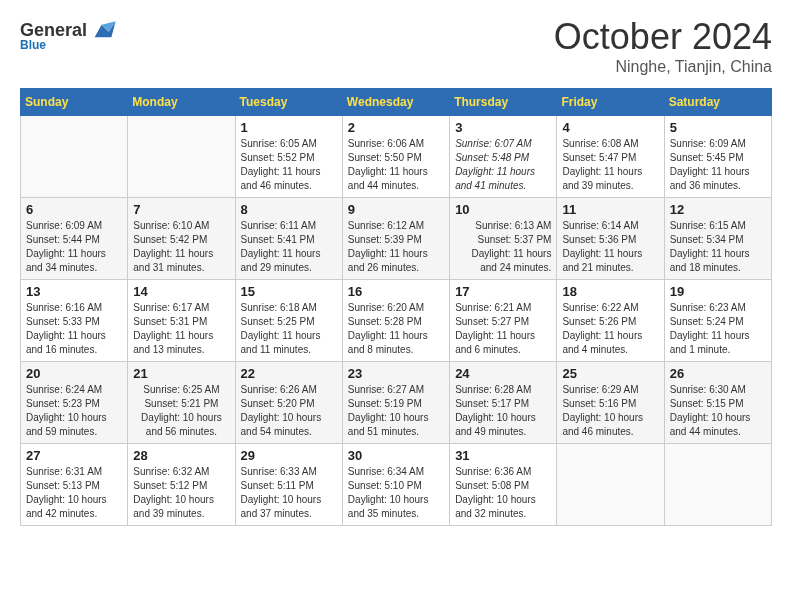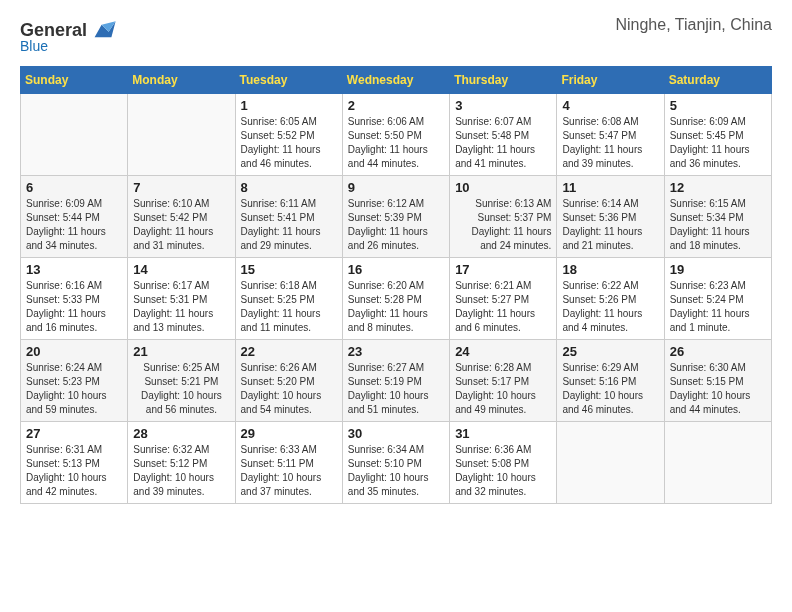--- a/index.html
+++ b/index.html
@@ -19,22 +19,22 @@
     .logo {
       display: flex;
       align-items: center;
     }
     .logo-text-general {
       font-size: 18px;
       font-weight: bold;
       color: #333;
     }
     .logo-text-blue {
-      font-size: 14px;
-      font-weight: normal;
+      font-size: 12px;
+      font-weight: bold;
       color: #1a6fb5;
     }
     .logo-icon {
       width: 28px;
       height: 28px;
       margin-left: 2px;
     }
     .title-area {
       text-align: right;
     }
@@ -99,20 +99,21 @@
         <span class="logo-text-general">General</span>
         <svg class="logo-icon" viewBox="0 0 40 35" xmlns="http://www.w3.org/2000/svg">
           <polygon points="8,28 18,10 28,20 38,5 32,28" fill="#2e6db4"></polygon>
           <polygon points="18,10 28,20 38,5" fill="#5ba3e0"></polygon>
         </svg>
       </div>
       <span class="logo-text-blue" style="margin-top:-6px;">Blue</span>
     </div>
   </div>
   <div class="title-area">
+    <div class="month-title">October 2024</div>
     <div class="location-title">Ninghe, Tianjin, China</div>
   </div>
 </div>
 
 <table>
   <thead>
     <tr id="header-row">
     <th>Sunday</th>
         <th>Monday</th>
         <th>Tuesday</th>
@@ -133,21 +134,21 @@
 Daylight: 11 hours and 46 minutes.</div>
         </td>
         <td>
           <span class="day-number">2</span>
           <div class="day-info" style="white-space: pre-line;">Sunrise: 6:06 AM
 Sunset: 5:50 PM
 Daylight: 11 hours and 44 minutes.</div>
         </td>
         <td>
           <span class="day-number">3</span>
-          <div class="day-info" style="white-space: pre-line;">Sunrise: 6:07 AM
+          <div class="day-info" style="white-space: pre-line; font-style: italic;">Sunrise: 6:07 AM
 Sunset: 5:48 PM
 Daylight: 11 hours and 41 minutes.</div>
         </td>
         <td>
           <span class="day-number">4</span>
           <div class="day-info" style="white-space: pre-line;">Sunrise: 6:08 AM
 Sunset: 5:47 PM
 Daylight: 11 hours and 39 minutes.</div>
         </td>
         <td>

